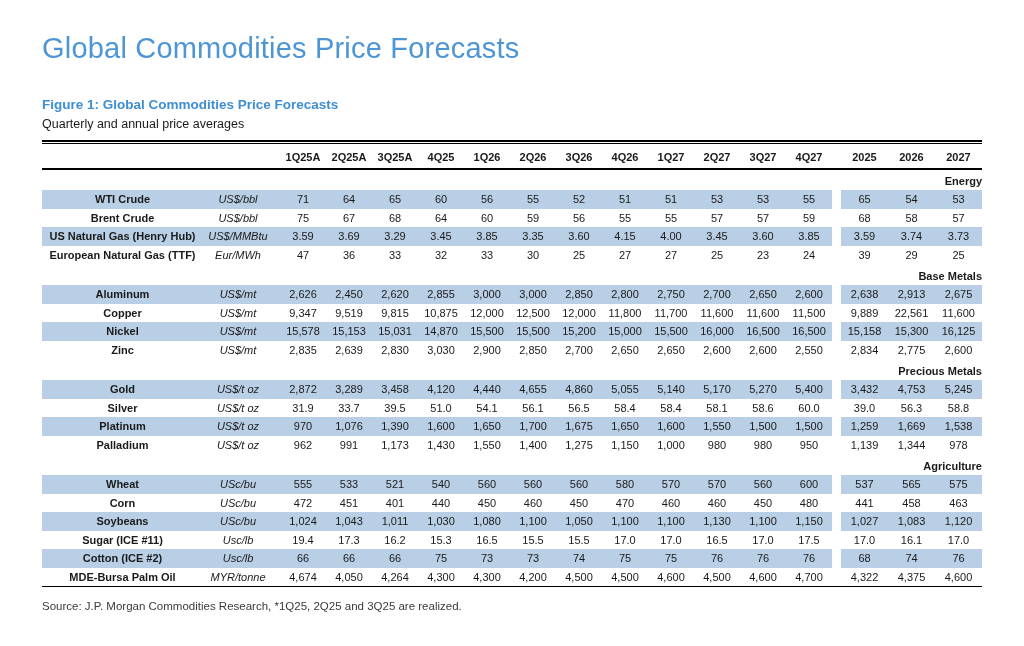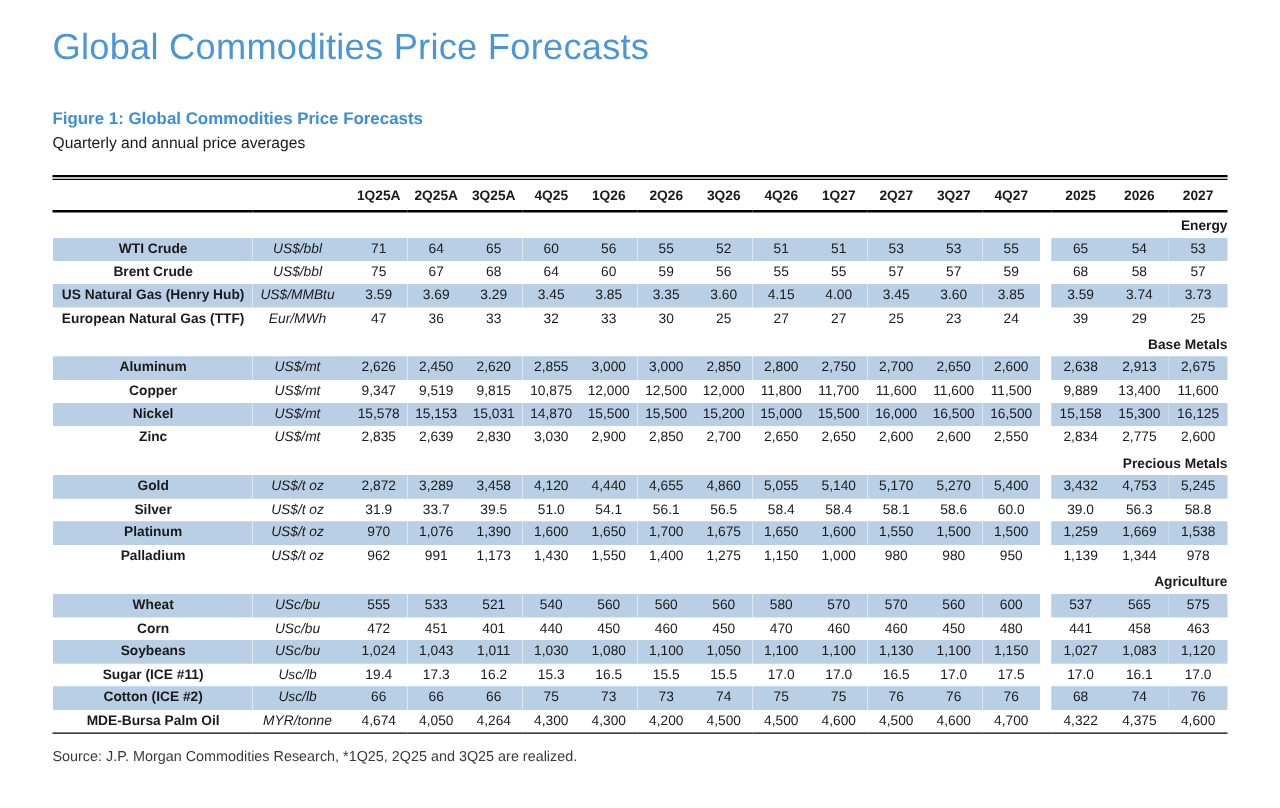--- a/index.html
+++ b/index.html
@@ -6,25 +6,25 @@
     --title-blue:#4D96D6;
     --caption-blue:#3E8ED2;
     --shade:#B9CFE5;
     --ink:#1a1a1a;
   }
   *{margin:0;padding:0;box-sizing:border-box;}
   html,body{width:1024px;height:646px;background:#ffffff;overflow:hidden;
     font-family:"Liberation Sans","DejaVu Sans",sans-serif;color:var(--ink);}
   .page{position:relative;width:1024px;height:646px;padding:22px 42px 0 42px;}
 
-  .doc-title{font-size:29px;font-weight:400;color:var(--title-blue);letter-spacing:0.2px;margin-top:0;}
+  .doc-title{font-size:29px;font-weight:400;color:var(--title-blue);letter-spacing:0.2px;margin-top:10px;}
   .figure-caption{margin-top:32px;font-size:13.5px;font-weight:bold;color:var(--caption-blue);}
   .figure-subtitle{margin-top:5px;font-size:12.5px;color:var(--ink);}
 
-  .table-wrap{width:940px;margin-top:19px;}
+  .table-wrap{width:940px;margin-top:9px;}
   .rule-thick{height:2px;background:#000;}
   .rule-sp{height:1px;background:#fff;}
   .rule-thin{height:1px;background:#000;}
 
   table{width:940px;border-collapse:collapse;table-layout:fixed;font-size:11px;}
   col.c-label{width:160px;}
   col.c-unit{width:78px;}
   col.c-q{width:46px;}
   col.c-gap{width:9px;}
   col.c-y{width:47px;}
@@ -218,21 +218,21 @@
             <td>12,000</td>
             <td>12,500</td>
             <td>12,000</td>
             <td>11,800</td>
             <td>11,700</td>
             <td>11,600</td>
             <td>11,600</td>
             <td>11,500</td>
             <td class="gap"></td>
             <td>9,889</td>
-            <td>13,400</td>
+            <td>22,561</td>
             <td>11,600</td>
           </tr>
           <tr class="shaded">
             <td class="lbl">Nickel</td>
             <td class="unit">US$/mt</td>
             <td>15,578</td>
             <td>15,153</td>
             <td>15,031</td>
             <td>14,870</td>
             <td>15,500</td>

